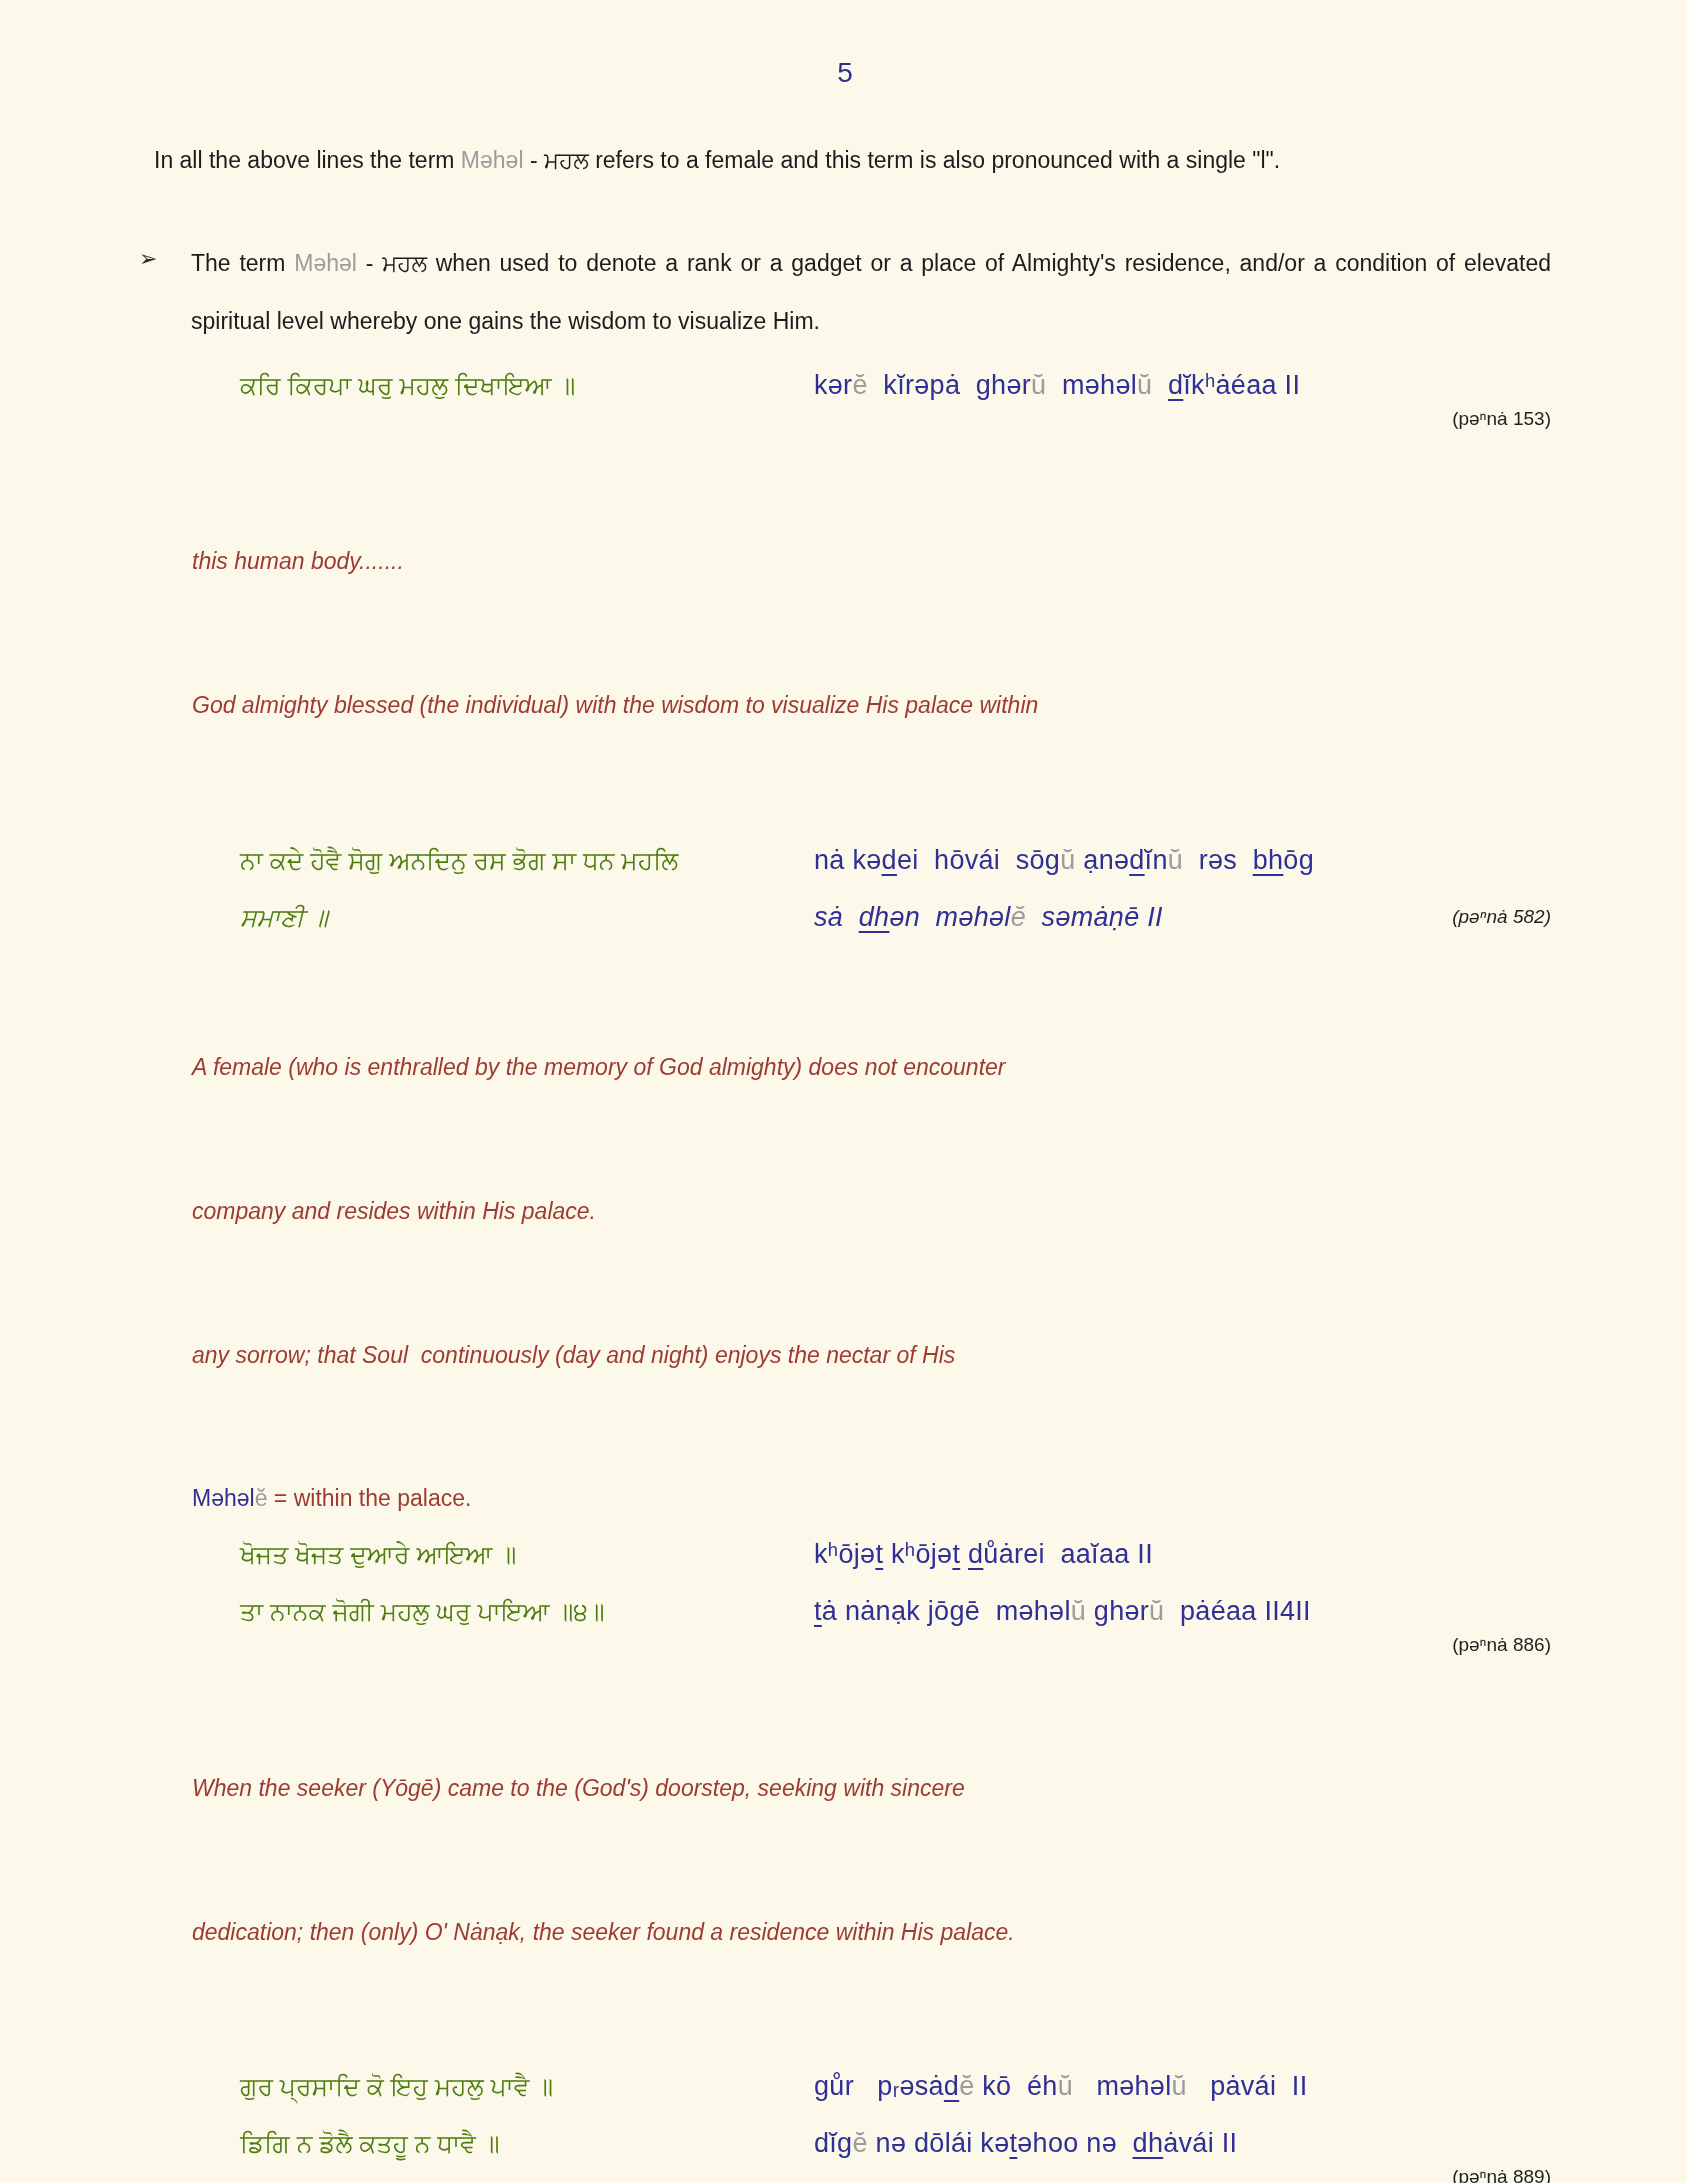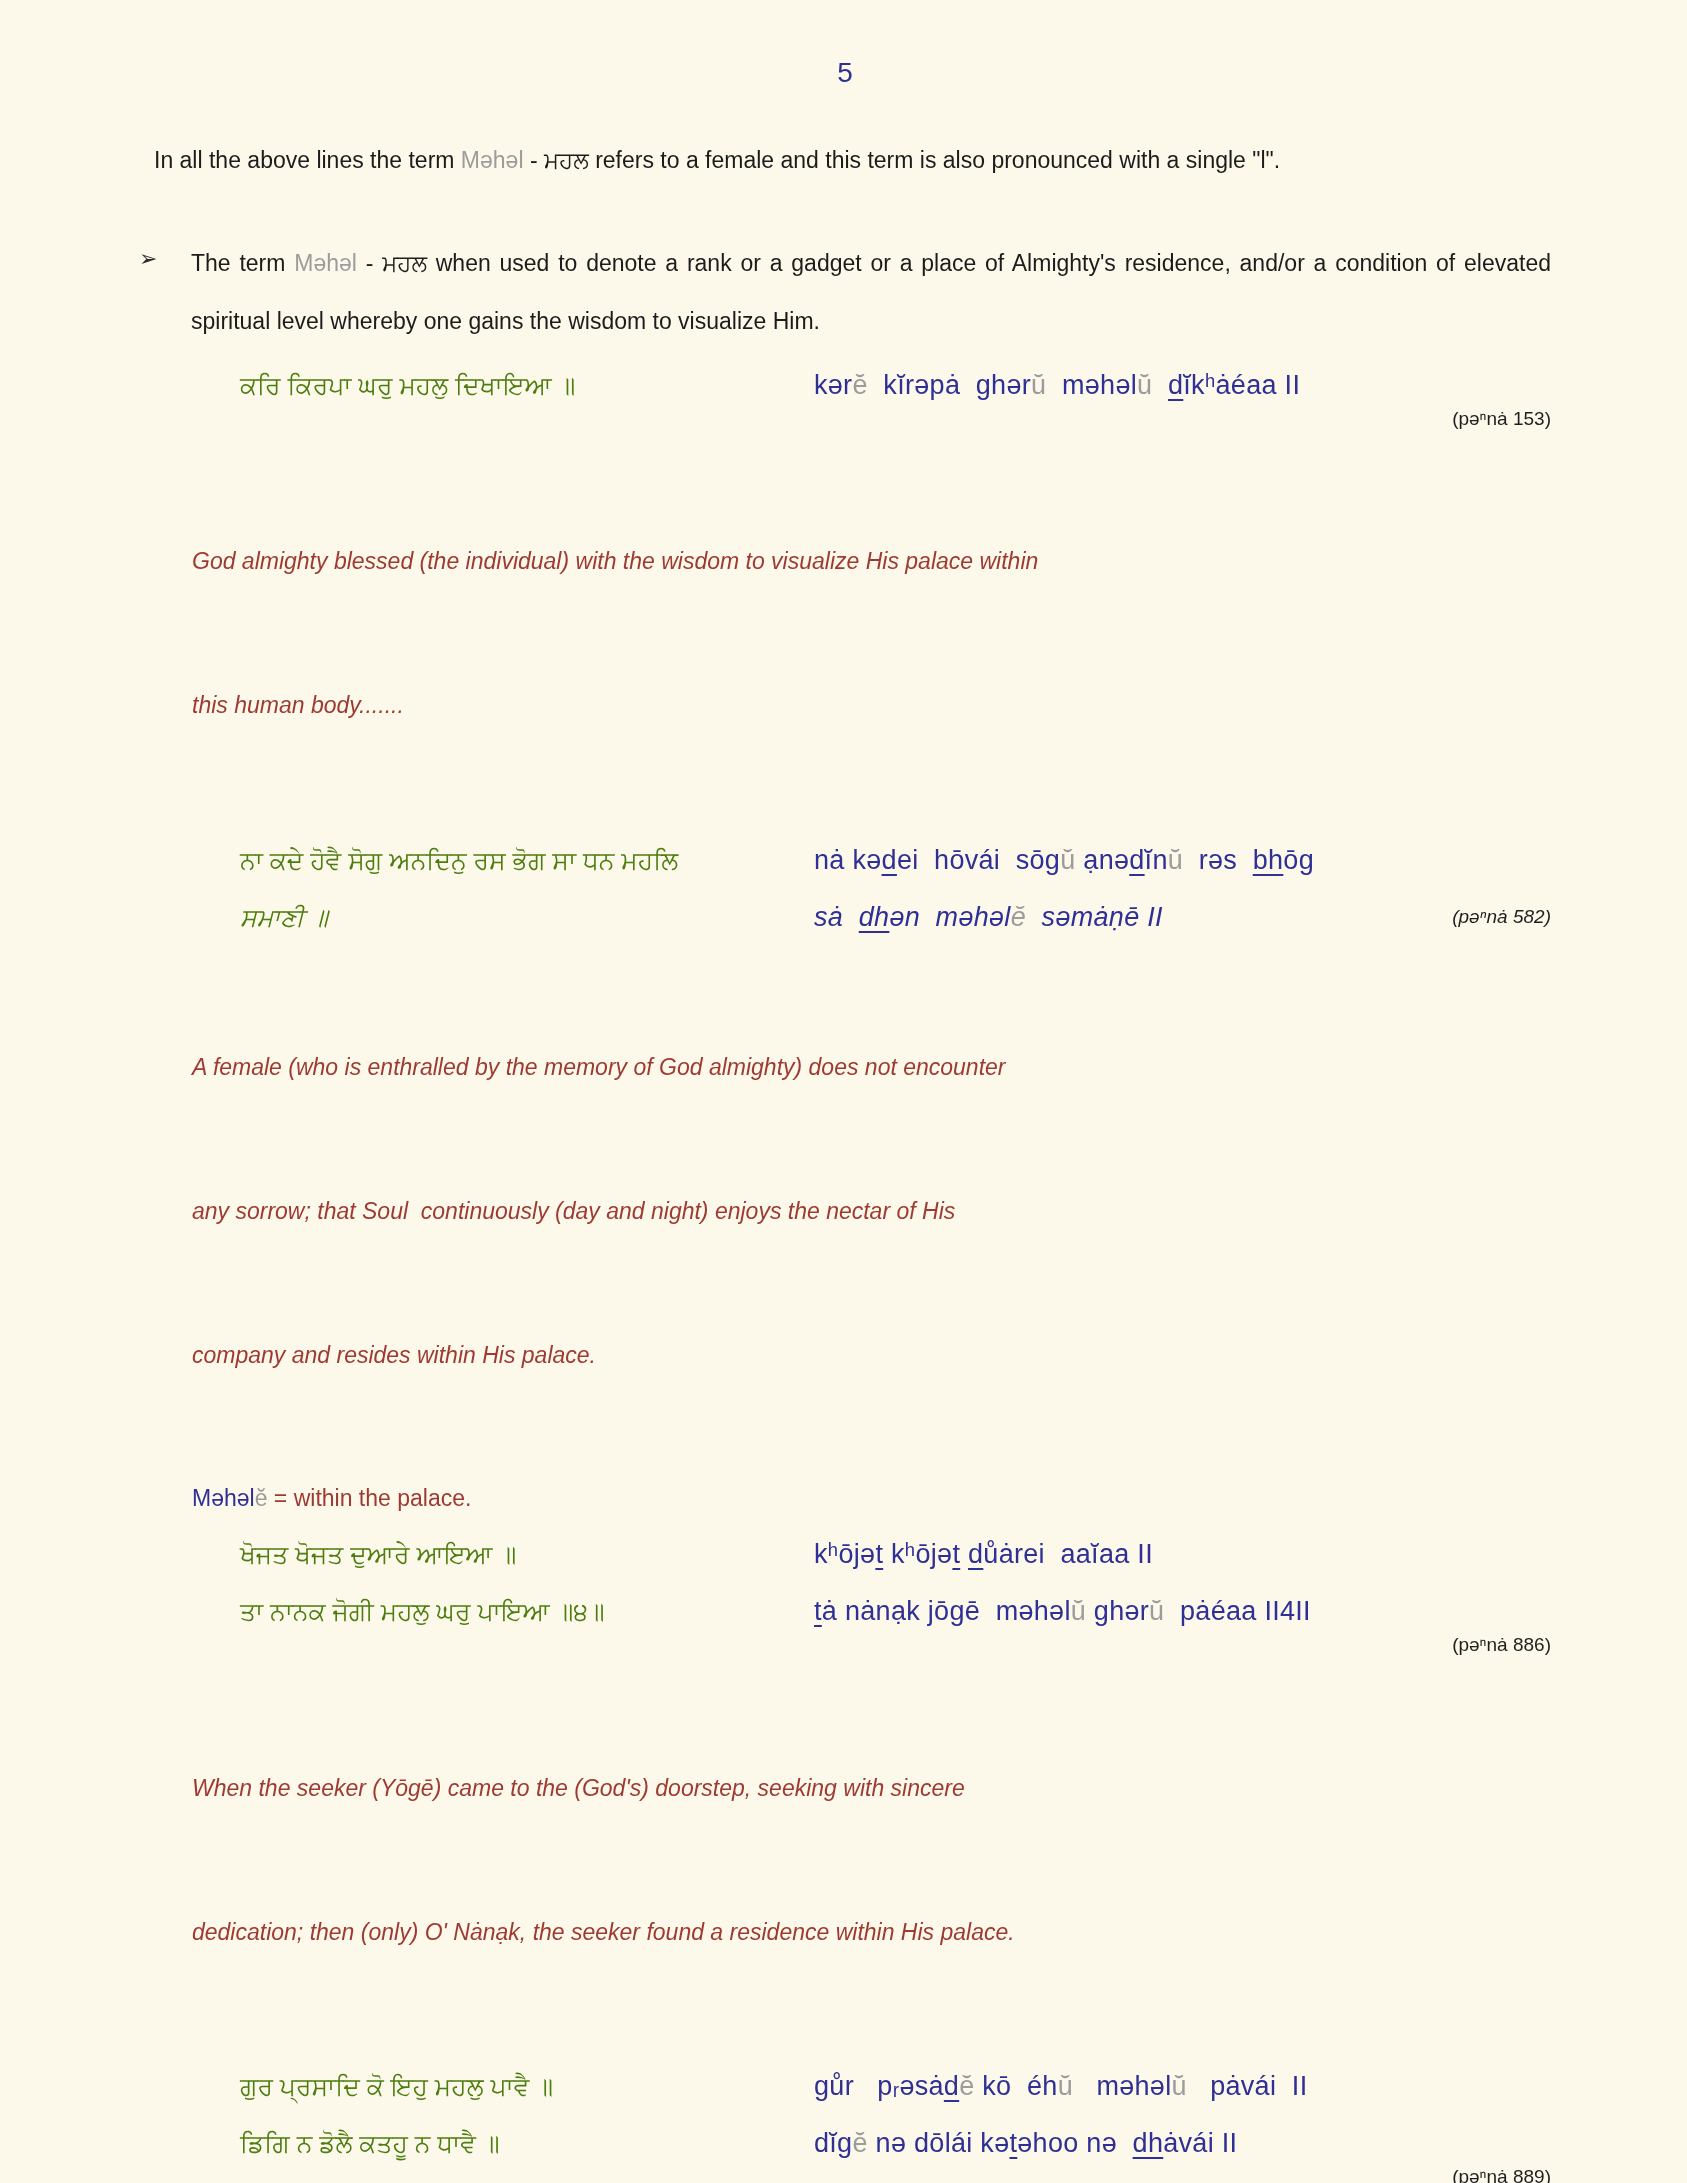--- a/index.html
+++ b/index.html
@@ -77,41 +77,41 @@
 
   <section class="block">
     <div class="rows">
       <div class="srow">
         <div class="gurmukhi">ਕਰਿ ਕਿਰਪਾ ਘਰੁ ਮਹਲੁ ਦਿਖਾਇਆ ॥</div>
         <div class="translit"><span>kər</span><span class="seg-g">ĕ</span><span>  kĭrəpȧ  ghər</span><span class="seg-g">ŭ</span><span>  məhəl</span><span class="seg-g">ŭ</span><span>  </span><span class="seg-u">d</span><span>ĭkʰȧéaa II</span></div>
       </div>
       <div class="panna panna-below">(pəⁿnȧ 153)</div>
     </div>
     <div class="commentary">
+      <div><span>this human body.......</span></div>
       <div><span>God almighty blessed (the individual) with the wisdom to visualize His palace within</span></div>
-      <div><span>this human body.......</span></div>
     </div>
   </section>
 
   <section class="block">
     <div class="rows tight">
       <div class="srow">
         <div class="gurmukhi">ਨਾ ਕਦੇ ਹੋਵੈ ਸੋਗੁ ਅਨਦਿਨੁ ਰਸ ਭੋਗ ਸਾ ਧਨ ਮਹਲਿ</div>
         <div class="translit"><span>nȧ kə</span><span class="seg-u">d</span><span>ei  hōvái  sōg</span><span class="seg-g">ŭ</span><span> ạnə</span><span class="seg-u">d</span><span>ĭn</span><span class="seg-g">ŭ</span><span>  rəs  </span><span class="seg-u">bh</span><span>ōg</span></div>
       </div>
       <div class="srow">
         <div class="gurmukhi">ਸਮਾਣੀ ॥</div>
         <div class="translit"><span>sȧ  </span><span class="seg-u">dh</span><span>ən  məhəl</span><span class="seg-g">ĕ</span><span>  səmȧṇē II</span></div>
         <span class="panna panna-inline">(pəⁿnȧ 582)</span>
       </div>
     </div>
     <div class="commentary">
       <div><span>A female (who is enthralled by the memory of God almighty) does not encounter</span></div>
+      <div><span>company and resides within His palace.</span></div>
       <div><span>any sorrow; that Soul  continuously (day and night) enjoys the nectar of His</span></div>
-      <div><span>company and resides within His palace.</span></div>
     </div>
     <div class="gloss"><span>Məhəl</span><span class="seg-g">ĕ</span><span class="seg-r"> = within the palace.</span></div>
   </section>
 
   <section class="block">
     <div class="rows">
       <div class="srow">
         <div class="gurmukhi">ਖੋਜਤ ਖੋਜਤ ਦੁਆਰੇ ਆਇਆ ॥</div>
         <div class="translit"><span>kʰōjə</span><span class="seg-u">t</span><span> kʰōjə</span><span class="seg-u">t</span><span> </span><span class="seg-u">d</span><span>ůȧrei  aaĭaa II</span></div>
       </div>

